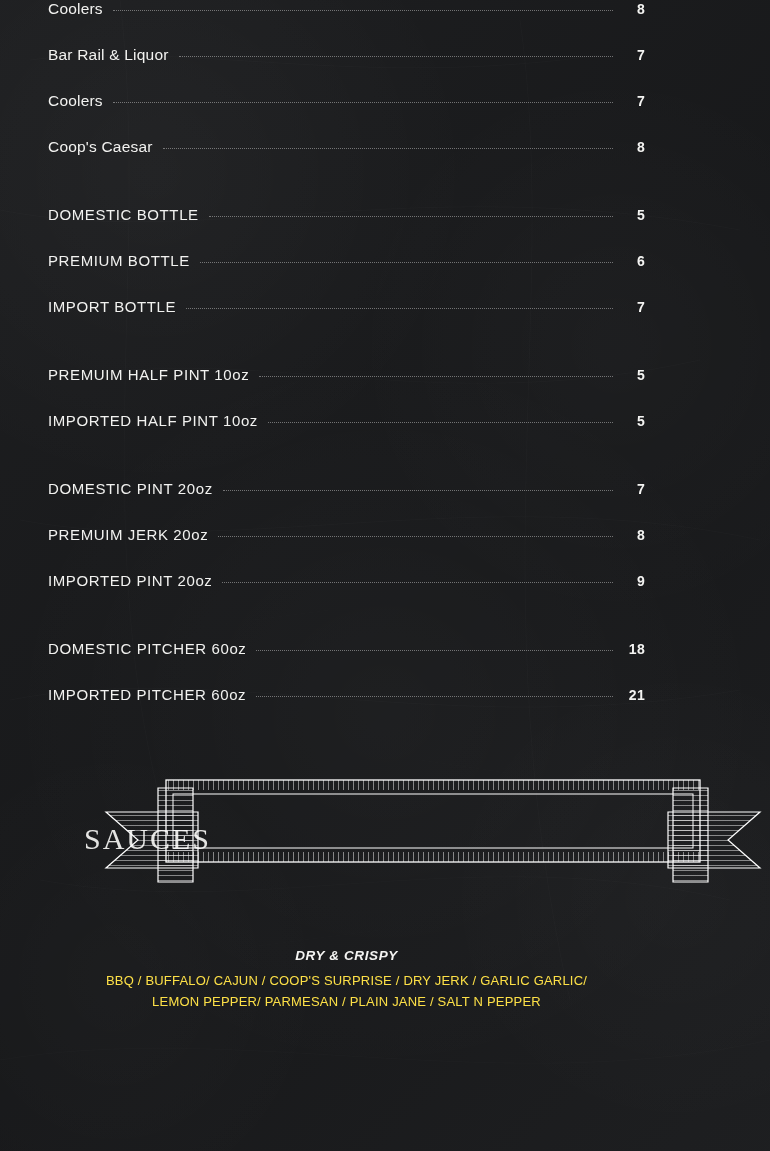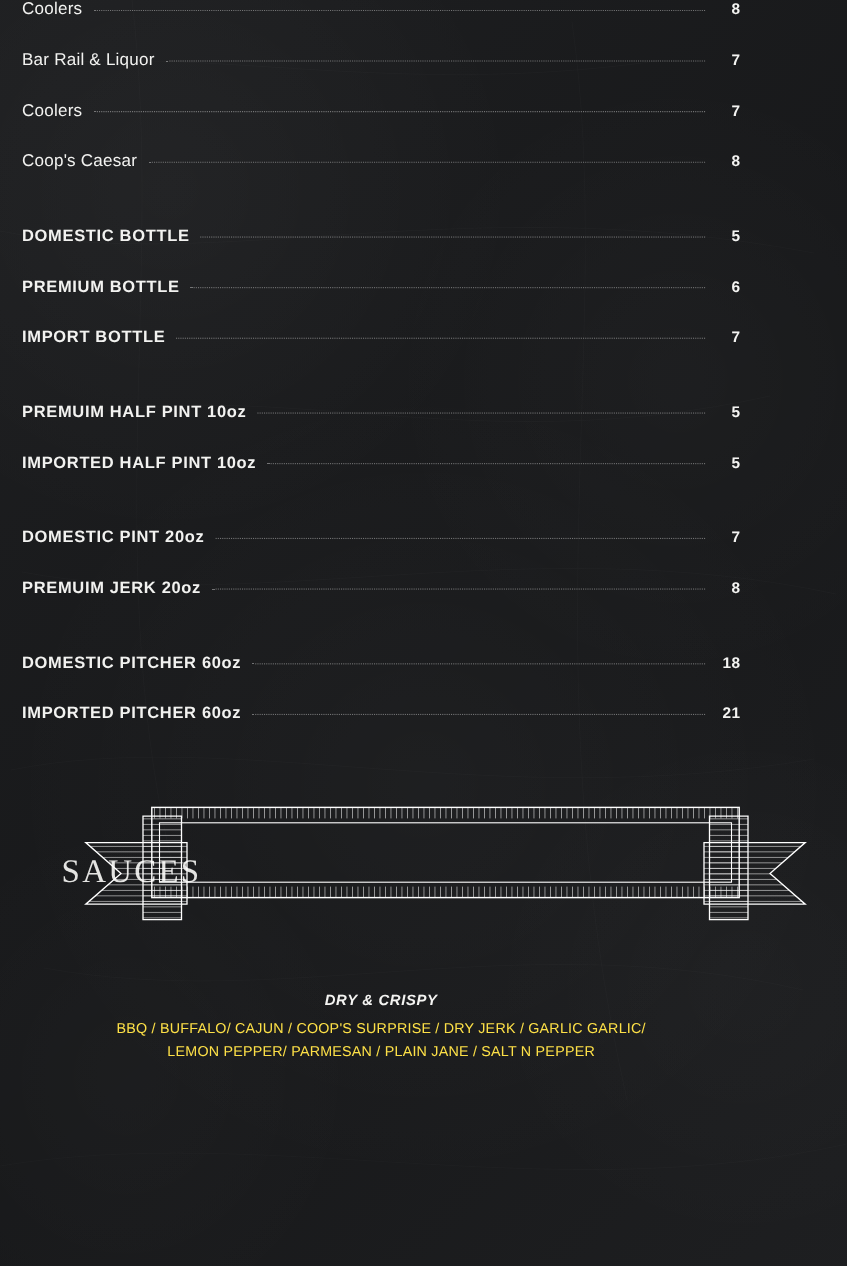--- a/index.html
+++ b/index.html
@@ -30,42 +30,42 @@
     pointer-events: none;
   }
   .board-scratches {
     position: absolute;
     inset: 0;
     opacity: 0.5;
     pointer-events: none;
   }
   .menu-wrap {
     position: relative;
-    padding: 0 20px;
+    padding: 0 48px;
     box-sizing: border-box;
     width: 693px;
   }
   .group {
     margin-bottom: 22px;
   }
   .row {
     display: flex;
     align-items: baseline;
     height: 46px;
   }
   .row .name {
     white-space: nowrap;
     font-size: 15.5px;
     letter-spacing: 0.2px;
     color: #f2f2f0;
   }
   .row.caps .name {
     font-size: 15px;
     letter-spacing: 0.6px;
-    font-weight: 700;
+    font-weight: 400;
   }
   .row .dots {
     flex: 1;
     margin: 0 10px;
     position: relative;
     top: -3px;
     border-bottom: 1px dotted rgba(235,235,235,0.42);
     height: 1px;
   }
   .row .price {
@@ -203,20 +203,25 @@
         <div class="row caps">
           <span class="name">DOMESTIC PINT 20oz</span>
           <span class="dots"></span>
           <span class="price">7</span>
         </div>
         <div class="row caps">
           <span class="name">PREMUIM JERK 20oz</span>
           <span class="dots"></span>
           <span class="price">8</span>
         </div>
+        <div class="row caps">
+          <span class="name">IMPORTED PINT 20oz</span>
+          <span class="dots"></span>
+          <span class="price">9</span>
+        </div>
       </div>
       <div class="group">
         <div class="row caps">
           <span class="name">DOMESTIC PITCHER 60oz</span>
           <span class="dots"></span>
           <span class="price">18</span>
         </div>
         <div class="row caps">
           <span class="name">IMPORTED PITCHER 60oz</span>
           <span class="dots"></span>

